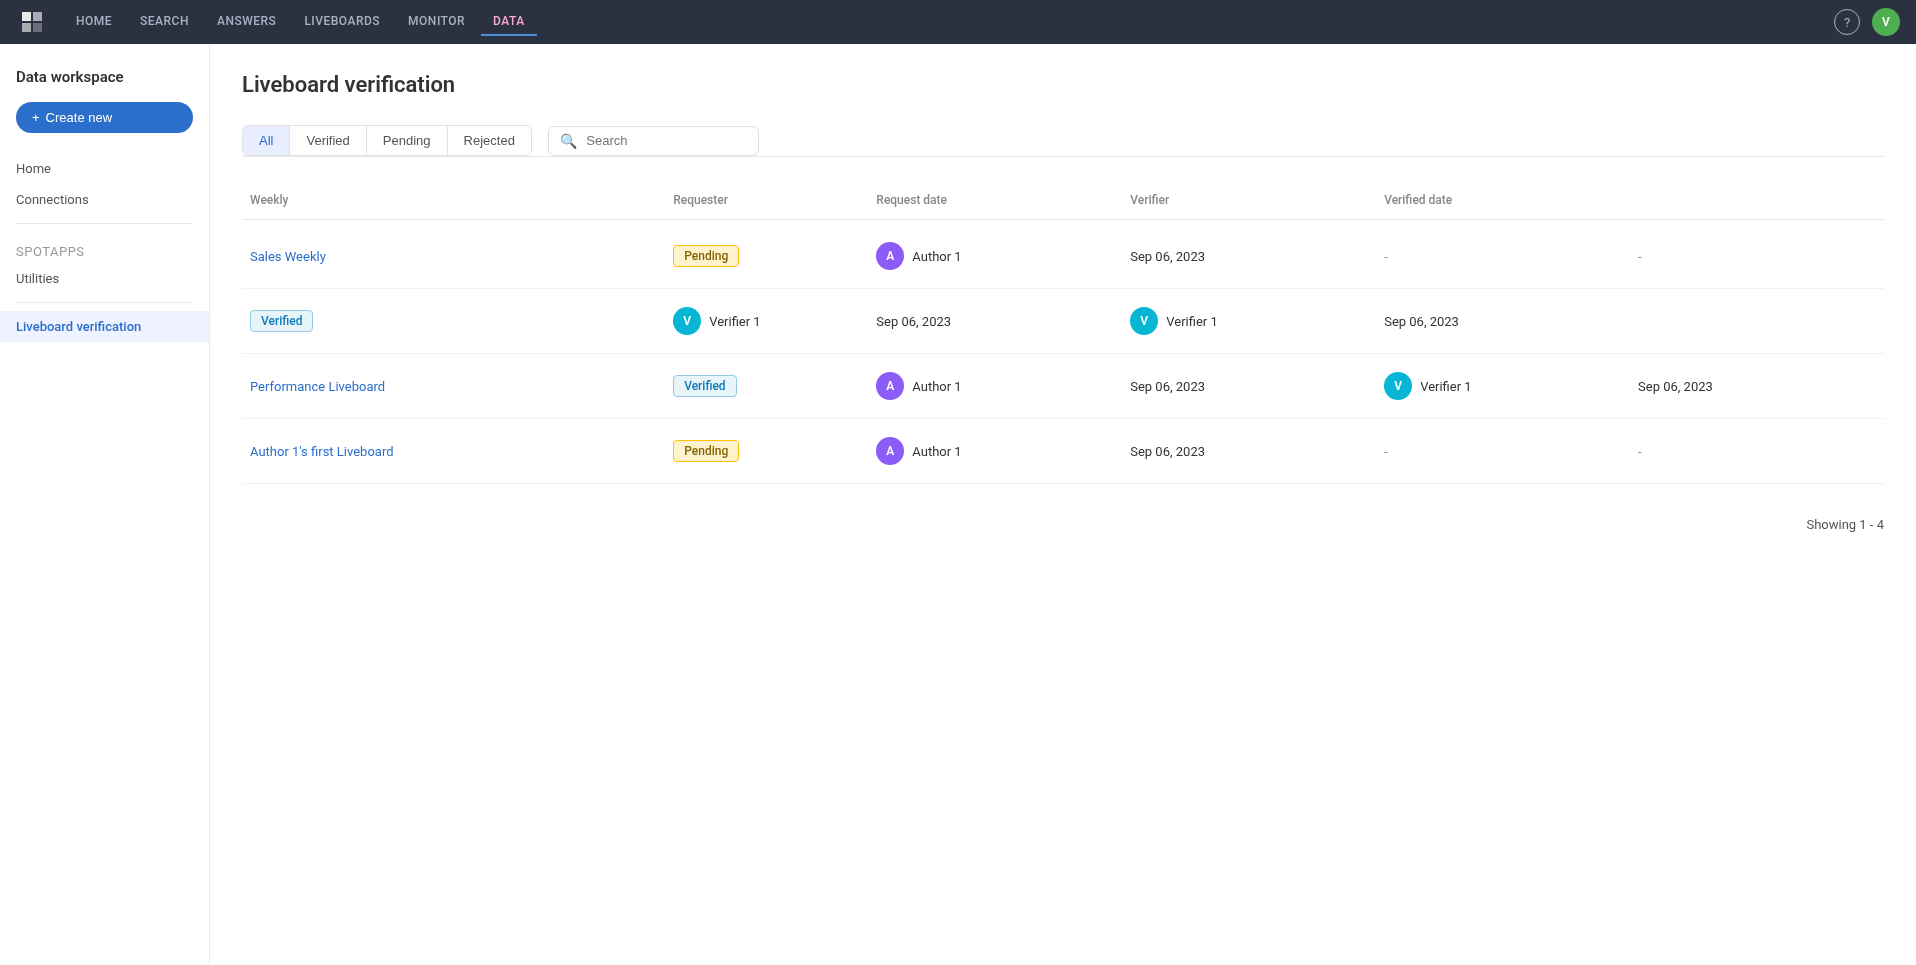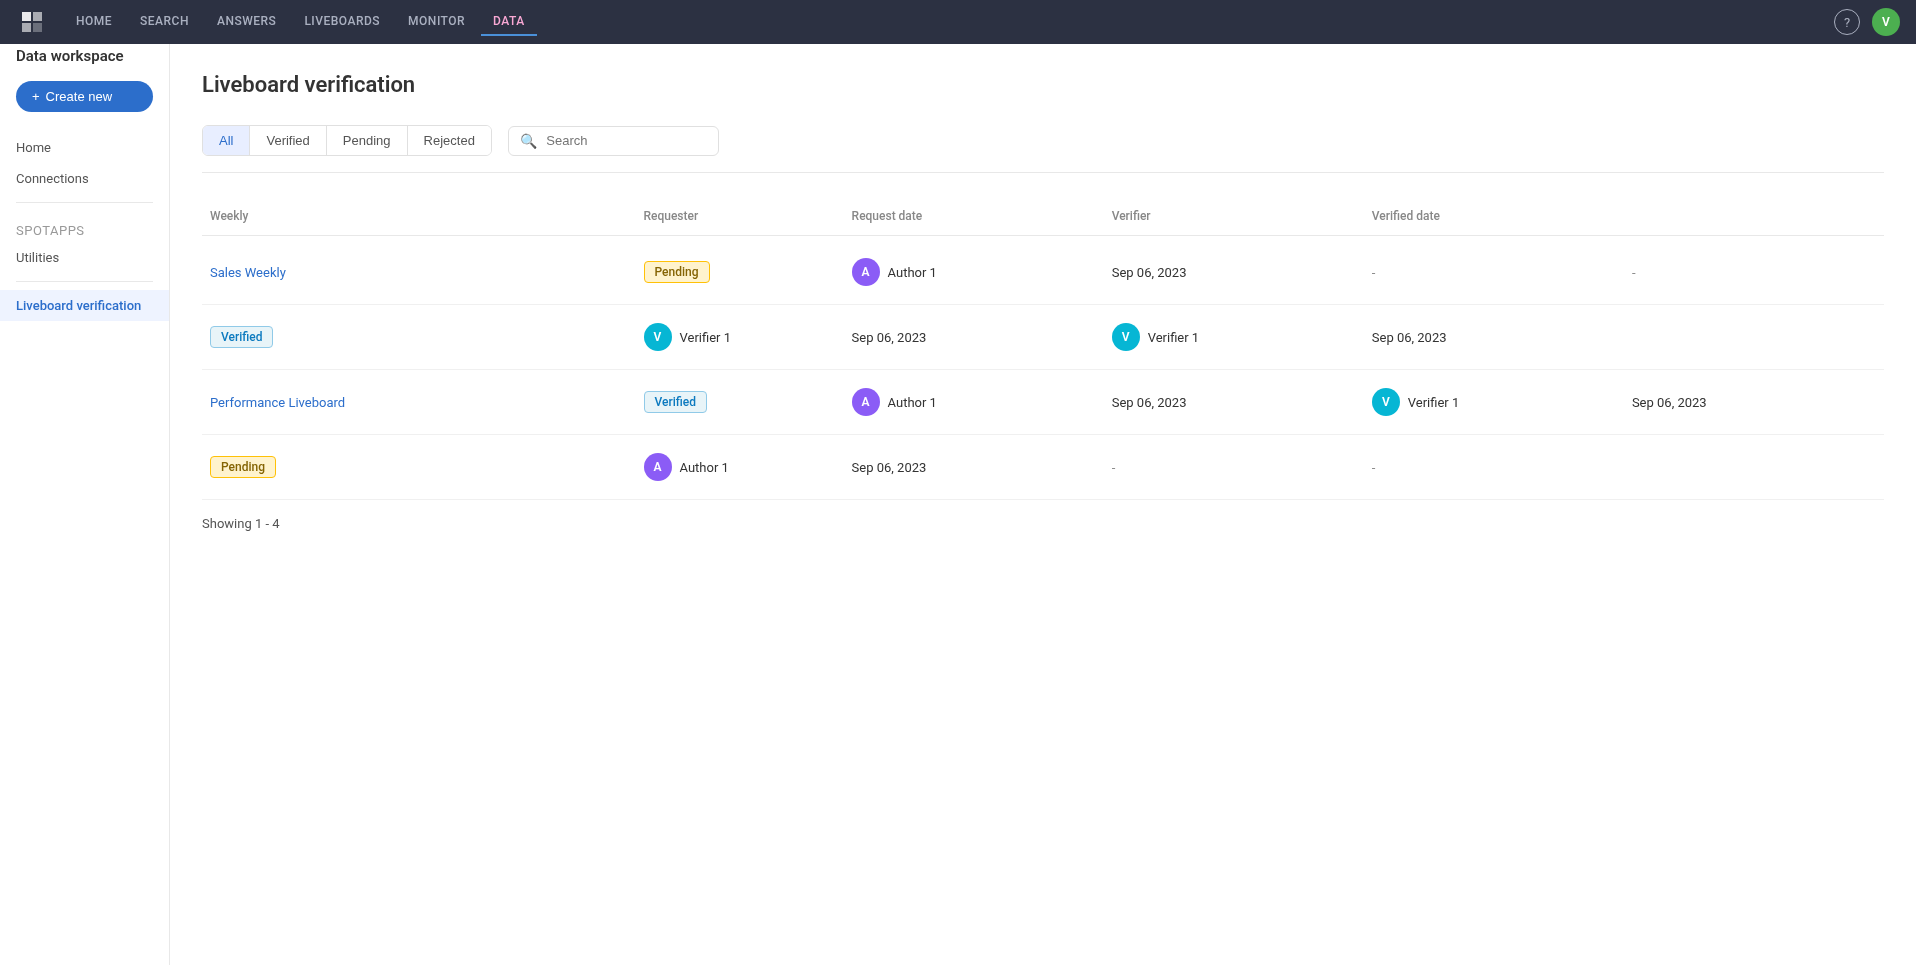--- a/index.html
+++ b/index.html
@@ -75,24 +75,24 @@
     }
 
     
     .layout {
       display: flex;
       height: calc(965px - 44px);
     }
 
     
     .sidebar {
-      width: 170px;
+      width: 210px;
       background: #fff;
       border-right: 1px solid #e8e8e8;
-      padding: 3px 0;
+      padding: 24px 0;
       flex-shrink: 0;
     }
     .sidebar-title {
       font-size: 15px;
       font-weight: 600;
       color: #333;
       padding: 0 16px 16px 16px;
     }
     .create-new-btn {
       margin: 0 16px 20px 16px;
@@ -148,21 +148,21 @@
       margin-bottom: 28px;
     }
 
     
     .filter-bar {
       display: flex;
       align-items: center;
       gap: 0;
       margin-bottom: 24px;
       border-bottom: 1px solid #e8e8e8;
-      padding-bottom: 16px;
+      padding-bottom: 0;
     }
     .filter-tabs {
       display: flex;
       border: 1px solid #e0e0e0;
       border-radius: 6px;
       overflow: hidden;
       margin-right: 16px;
     }
     .filter-tab {
       padding: 7px 16px;
@@ -267,22 +267,22 @@
       color: #fff;
       font-size: 12px;
       font-weight: 600;
       flex-shrink: 0;
     }
     .avatar-author { background: #8b5cf6; }
     .avatar-verifier { background: #06b6d4; }
 
     
     .table-footer {
-      text-align: left;
-      margin-top: 16px;
+      text-align: right;
+      margin-top: 33px;
       font-size: 13px;
       color: #555;
     }
 
     .dash-text { color: #888; }
   </style>
 </head>
 <body>
 
 <nav class="topnav">
@@ -404,20 +404,23 @@
       <div class="table-cell">
               <div class="user-cell">
         <div class="avatar avatar-verifier">V</div>
         <span>Verifier 1</span>
       </div>
             </div>
       <div class="table-cell"><span>Sep 06, 2023</span></div>
     </div>
           <div class="table-row">
       <div class="table-cell">
+        <span class="liveboard-link">Author 1's first Liveboard</span>
+      </div>
+      <div class="table-cell">
         <span class="badge badge-pending">Pending</span>
       </div>
       <div class="table-cell">
         <div class="user-cell">
           <div class="avatar avatar-author">A</div>
           <span>Author 1</span>
         </div>
       </div>
       <div class="table-cell">Sep 06, 2023</div>
       <div class="table-cell"><span class="dash-text">-</span></div>

